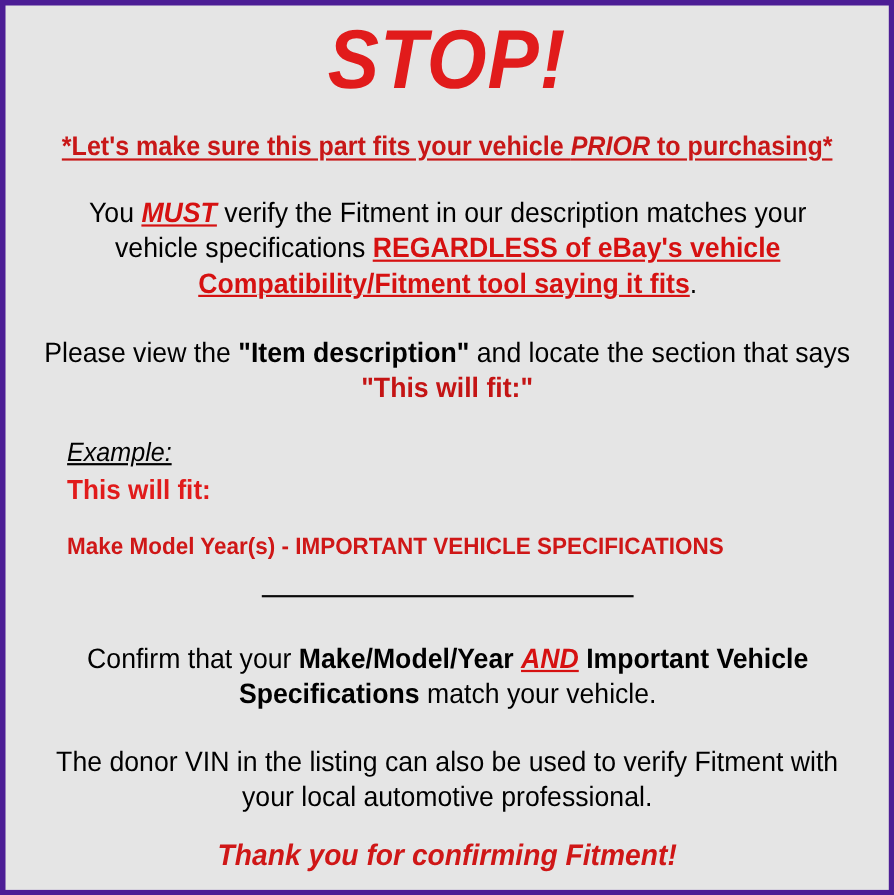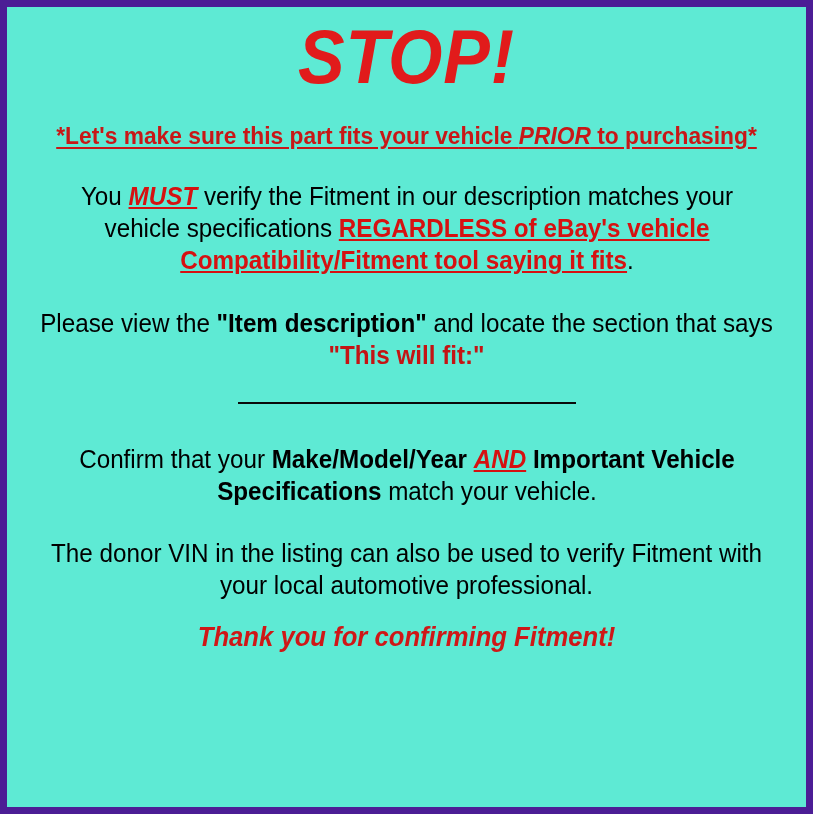--- a/index.html
+++ b/index.html
@@ -11,22 +11,22 @@
     width: 813px;
     height: 814px;
     font-family: "Liberation Sans", sans-serif;
     -webkit-font-smoothing: antialiased;
   }
 
   #notice-card {
     box-sizing: border-box;
     width: 813px;
     height: 814px;
-    background: #5eead4;
-    border: 7px solid #4c1d95;
+    background: #e5e5e5;
+    border: 5px solid #4c1d95;
     position: relative;
     overflow: hidden;
   }
 
   .inner {
     box-sizing: border-box;
     width: 100%;
     height: 100%;
     padding: 0 12px;
     text-align: center;
@@ -184,20 +184,25 @@
   <div class="inner">
 
     <h1 class="stop-title">STOP!</h1>
 
     <p class="tagline"><span>*Let's make sure this part fits your vehicle </span><span class="ital">PRIOR</span><span> to purchasing*</span></p>
 
     <p class="para block-must"><span>You </span><span class="em-red-must">MUST</span><span> verify the Fitment in our description matches your vehicle specifications </span><span class="em-red-bold-ul">REGARDLESS of eBay's vehicle Compatibility/Fitment tool saying it fits</span><span>.</span></p>
 
     <p class="para block-item-desc"><span>Please view the </span><span class="em-black-bold">"Item description"</span><span> and locate the section that says </span><span class="em-red-plain">"This will fit:"</span></p>
 
+    <div class="example-wrap">
+      <div class="example-label">Example:</div>
+      <div class="example-fit">This will fit:</div>
+      <div class="example-spec">Make Model Year(s) - IMPORTANT VEHICLE SPECIFICATIONS</div>
+    </div>
 
     <div class="divider-row">
       <span class="divider"></span>
     </div>
 
     <p class="para block-confirm"><span>Confirm that your </span><span class="em-black-bold">Make/Model/Year</span><span> </span><span class="em-red-must">AND</span><span> </span><span class="em-black-bold">Important Vehicle Specifications</span><span> match your vehicle.</span></p>
 
     <p class="para block-vin">The donor VIN in the listing can also be used to verify Fitment with your local automotive professional.</p>
 
     <p class="thanks">Thank you for confirming Fitment!</p>

